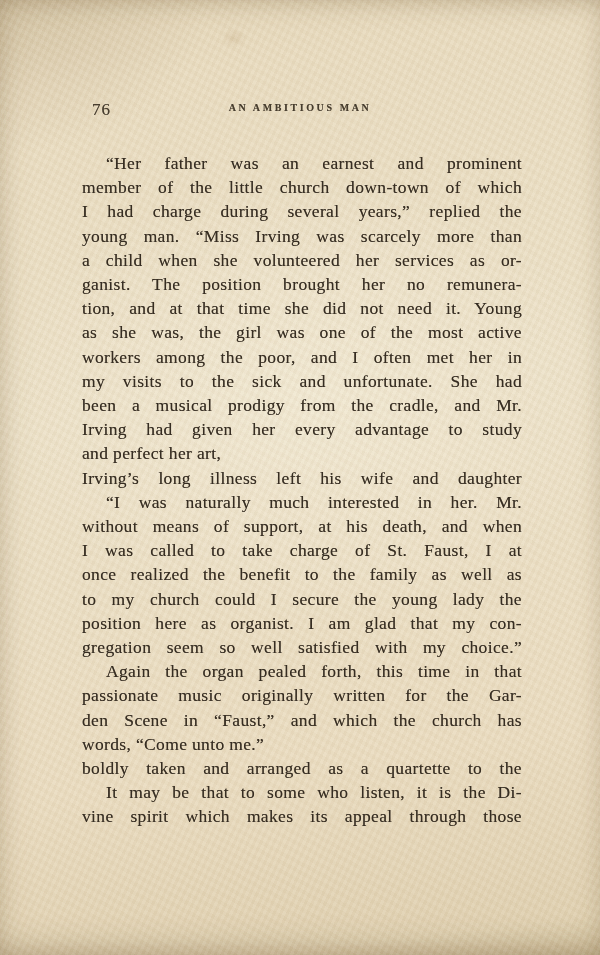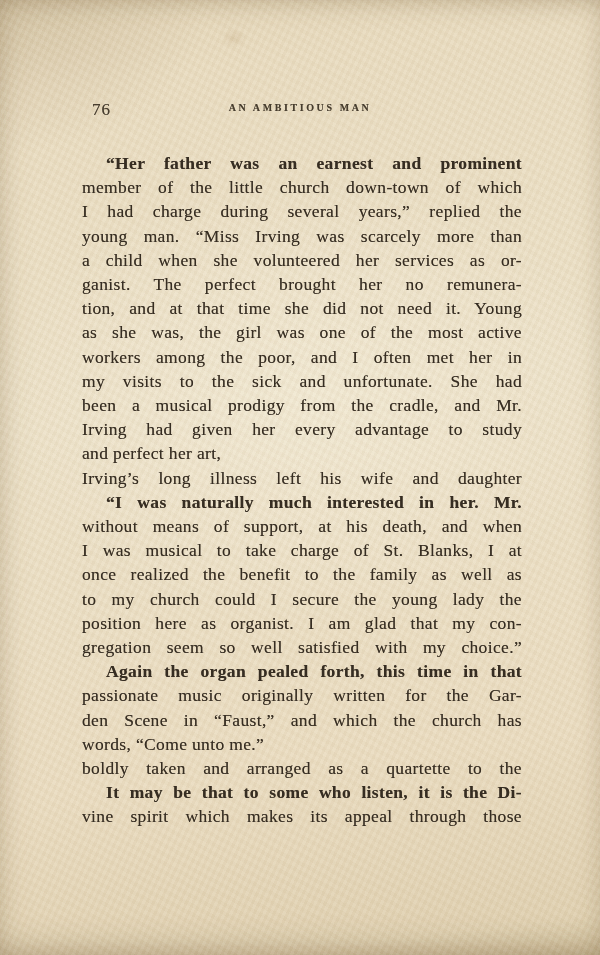--- a/index.html
+++ b/index.html
@@ -70,49 +70,49 @@
   }
   .paragraph { margin: 0; }
   .line {
     text-align: justify;
     text-align-last: justify;
   }
   .line.last {
     text-align: center;
     text-align-last: left;
   }
-  .line.indent { text-indent: 24px; font-weight: bold; }
+  .line.indent { text-indent: 24px; }
 </style>
 </head>
 <body>
 
 <div class="page">
   <div class="page-num">76</div>
   <div class="running-head">AN AMBITIOUS MAN</div>
   <div class="text-block">
       <div class="paragraph">
         <div class="line indent">“Her father was an earnest and prominent</div>
         <div class="line">member of the little church down-town of which</div>
         <div class="line">I had charge during several years,” replied the</div>
         <div class="line">young man. “Miss Irving was scarcely more than</div>
         <div class="line">a child when she volunteered her services as or-</div>
-        <div class="line">ganist. The perfect brought her no remunera-</div>
+        <div class="line">ganist. The position brought her no remunera-</div>
         <div class="line">tion, and at that time she did not need it. Young</div>
         <div class="line">as she was, the girl was one of the most active</div>
         <div class="line">workers among the poor, and I often met her in</div>
         <div class="line">my visits to the sick and unfortunate. She had</div>
         <div class="line">been a musical prodigy from the cradle, and Mr.</div>
         <div class="line">Irving had given her every advantage to study</div>
         <div class="line last">and perfect her art,</div>
       </div>
       <div class="paragraph">
         <div class="line">Irving’s long illness left his wife and daughter</div>
         <div class="line indent">“I was naturally much interested in her. Mr.</div>
         <div class="line">without means of support, at his death, and when</div>
-        <div class="line">I was musical to take charge of St. Blanks, I at</div>
+        <div class="line">I was called to take charge of St. Faust, I at</div>
         <div class="line">once realized the benefit to the family as well as</div>
         <div class="line">to my church could I secure the young lady the</div>
         <div class="line">position here as organist. I am glad that my con-</div>
         <div class="line">gregation seem so well satisfied with my choice.”</div>
       </div>
       <div class="paragraph">
         <div class="line indent">Again the organ pealed forth, this time in that</div>
         <div class="line">passionate music originally written for the Gar-</div>
         <div class="line">den Scene in “Faust,” and which the church has</div>
         <div class="line last">words, “Come unto me.”</div>

